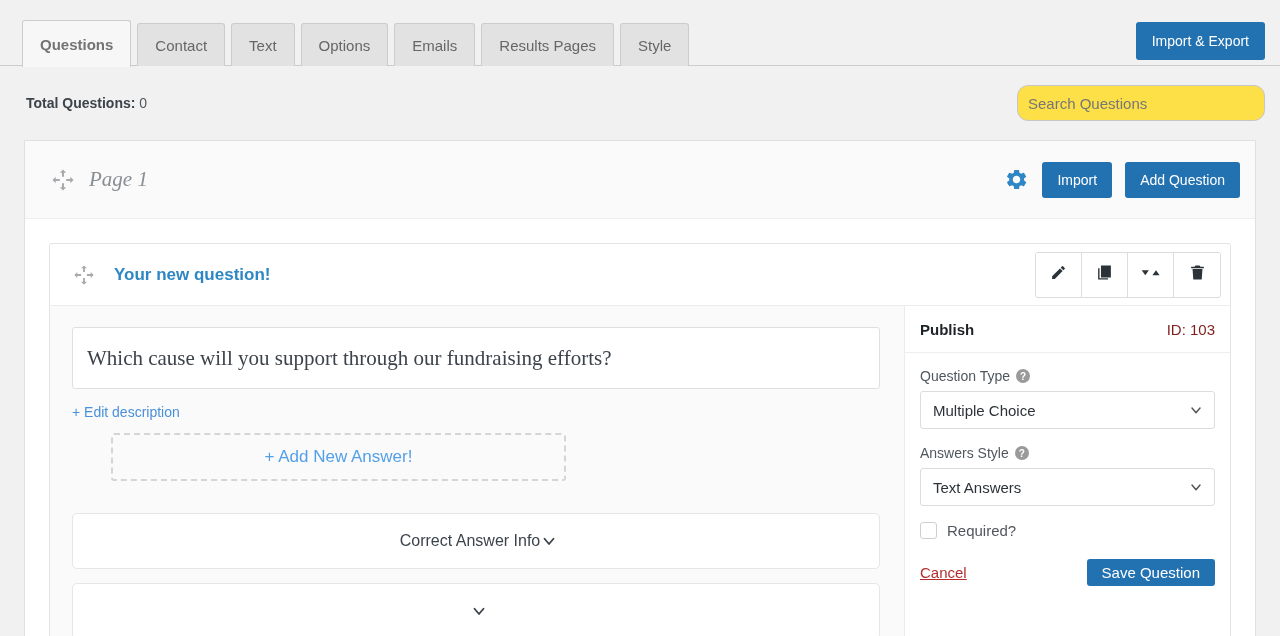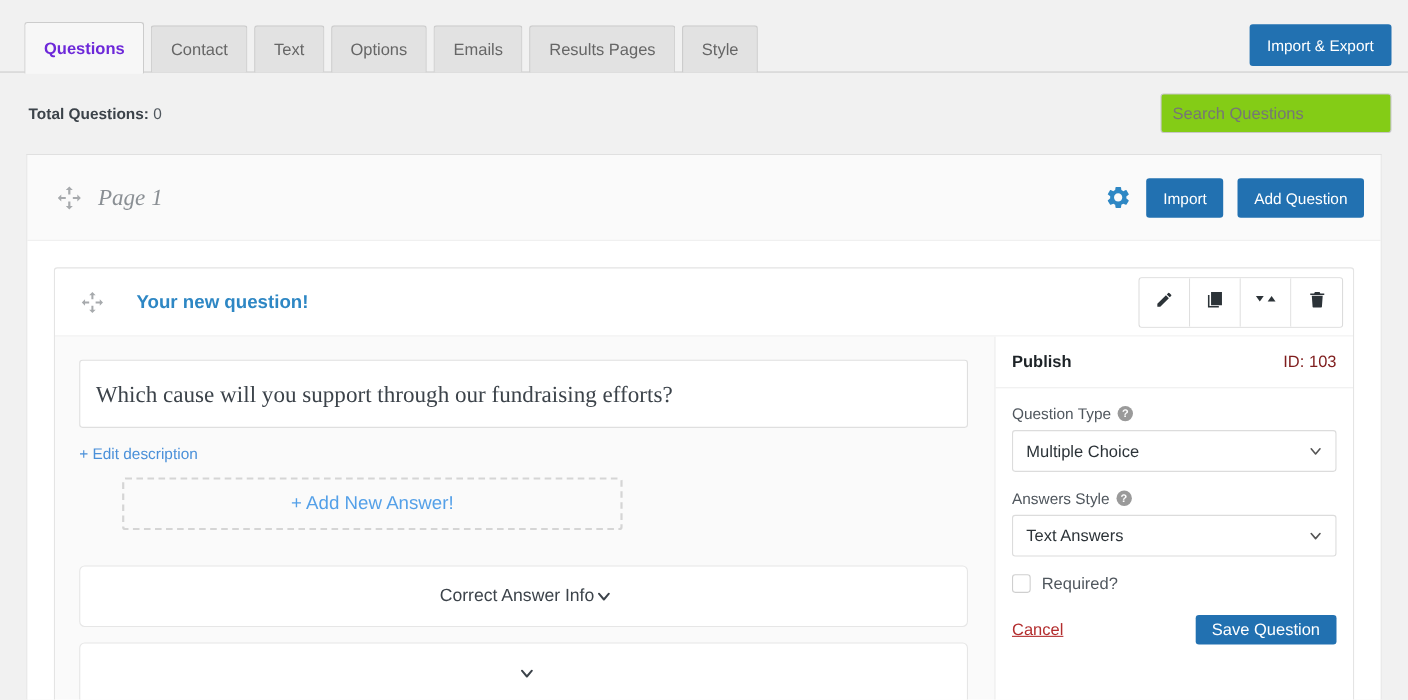--- a/index.html
+++ b/index.html
@@ -38,21 +38,21 @@
     border: 1px solid #ccc;
     border-bottom: none;
     border-radius: 3px 3px 0 0;
     font-size: 15px;
     color: #666;
     cursor: pointer;
     white-space: nowrap;
   }
   .tab.active {
     background: #f7f7f7;
-    color: #6d28d9;
+    color: #737373;
     font-weight: bold;
     height: 47px;
     border-color: #ccc;
     margin-bottom: -1px;
   }
   .tab .caret {
     margin-left: 9px;
     font-size: 11px;
     color: #444;
     line-height: 1;
@@ -77,26 +77,26 @@
     height: 74px;
     padding: 0 15px 0 26px;
     display: flex;
     align-items: center;
     justify-content: space-between;
   }
   .total-q { font-size: 14px; color: #3c434a; }
   .total-q b { font-weight: bold; }
   .total-q .num { color: #50575e; }
   .search-input {
-    width: 210px;
+    width: 248px;
     height: 36px;
     padding: 0 10px;
     border: 1px solid #c7c7c7;
-    border-radius: 3px;
-    background: #84cc16;
+    border-radius: 11px;
+    background: #fde047;
     font-size: 15px;
     color: #2c3338;
     font-family: inherit;
   }
   .search-input::placeholder { color: #767676; }
 
   
   .page-card {
     margin: 0 24px;
     background: #fff;
@@ -141,21 +141,21 @@
     background: #fff;
   }
   .q-header {
     height: 62px;
     display: flex;
     align-items: center;
     justify-content: space-between;
     padding: 0 9px 0 23px;
     border-bottom: 1px solid #ececec;
   }
-  .q-header-left { display: flex; align-items: center; gap: 29px; }
+  .q-header-left { display: flex; align-items: center; gap: 19px; }
   .q-title { color: #2e87c4; font-size: 17px; font-weight: bold; }
   .icon-group {
     display: flex;
     border: 1px solid #dcdcdc;
     border-radius: 3px;
     overflow: hidden;
     background: #fff;
   }
   .icon-btn {
     width: 46px; height: 44px;

